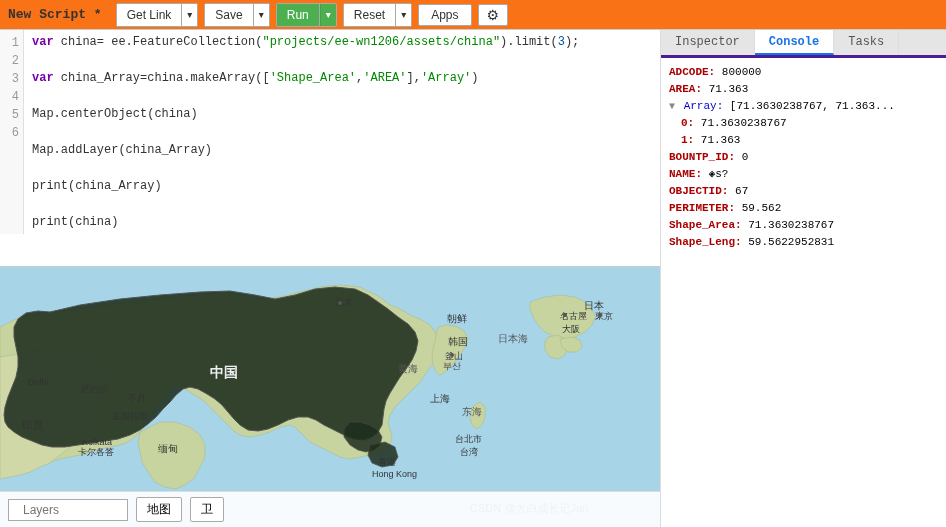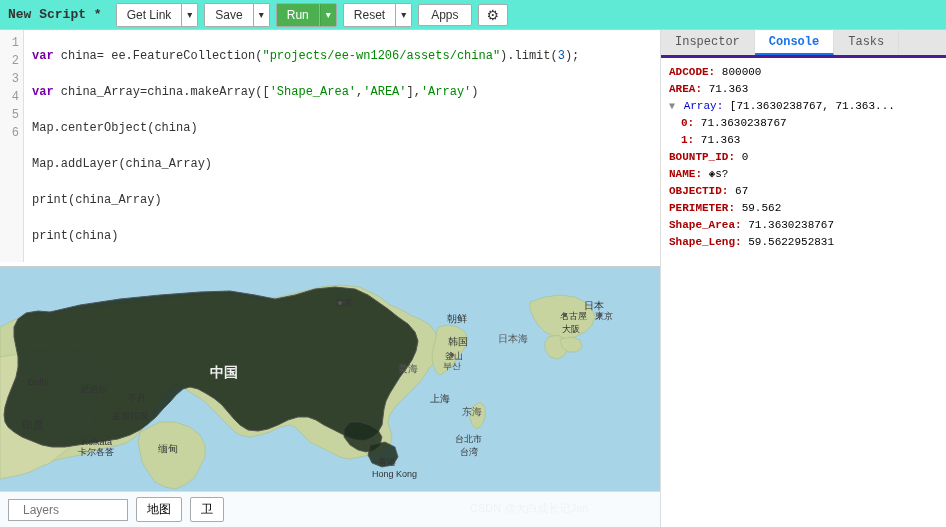--- a/index.html
+++ b/index.html
@@ -1,21 +1,21 @@
 <!DOCTYPE html>
 <html><head>
   <meta charset="utf-8">
   <style>
     * { margin: 0; padding: 0; box-sizing: border-box; }
     body { font-family: 'Courier New', monospace; font-size: 12px; background: #fff; width: 946px; height: 527px; overflow: hidden; }
 
     
     #toolbar {
       display: flex; align-items: center; height: 30px;
-      background: #5eead4; border-bottom: 1px solid #ccc;
+      background: #f97316; border-bottom: 1px solid #ccc;
       padding: 0 8px; gap: 6px;
     }
     .toolbar-title {
       font-size: 13px; font-weight: bold; color: #333; margin-right: 8px;
     }
     .btn-group { display: flex; align-items: center; border: 1px solid #aaa; border-radius: 2px; background: #fff; }
     .btn-main {
       padding: 2px 10px; font-size: 12px; cursor: pointer; background: #fff;
       border: none; border-right: 1px solid #aaa; height: 22px; color: #333;
     }
@@ -40,21 +40,21 @@
     #main { display: flex; height: 497px; }
     #code-area {
       flex: 1; display: flex; overflow: hidden;
     }
     #line-numbers {
       width: 24px; background: #f8f8f8; border-right: 1px solid #e0e0e0;
       padding: 4px 0; text-align: right; color: #999; font-size: 12px;
       line-height: 18px; padding-right: 4px; user-select: none;
     }
     #code-content {
-      flex: 1; padding: 17px 8px; font-size: 12px; line-height: 18px;
+      flex: 1; padding: 3px 8px; font-size: 12px; line-height: 18px;
       overflow: auto; white-space: pre; color: #333;
     }
     .code-line { line-height: 18px; }
     .kw { color: #7700aa; font-weight: bold; }
     .str { color: #008800; }
     .num { color: #0055aa; }
     
     #map-svg { position: absolute; top: 0; left: 0; width: 100%; height: 100%; }
 
     

